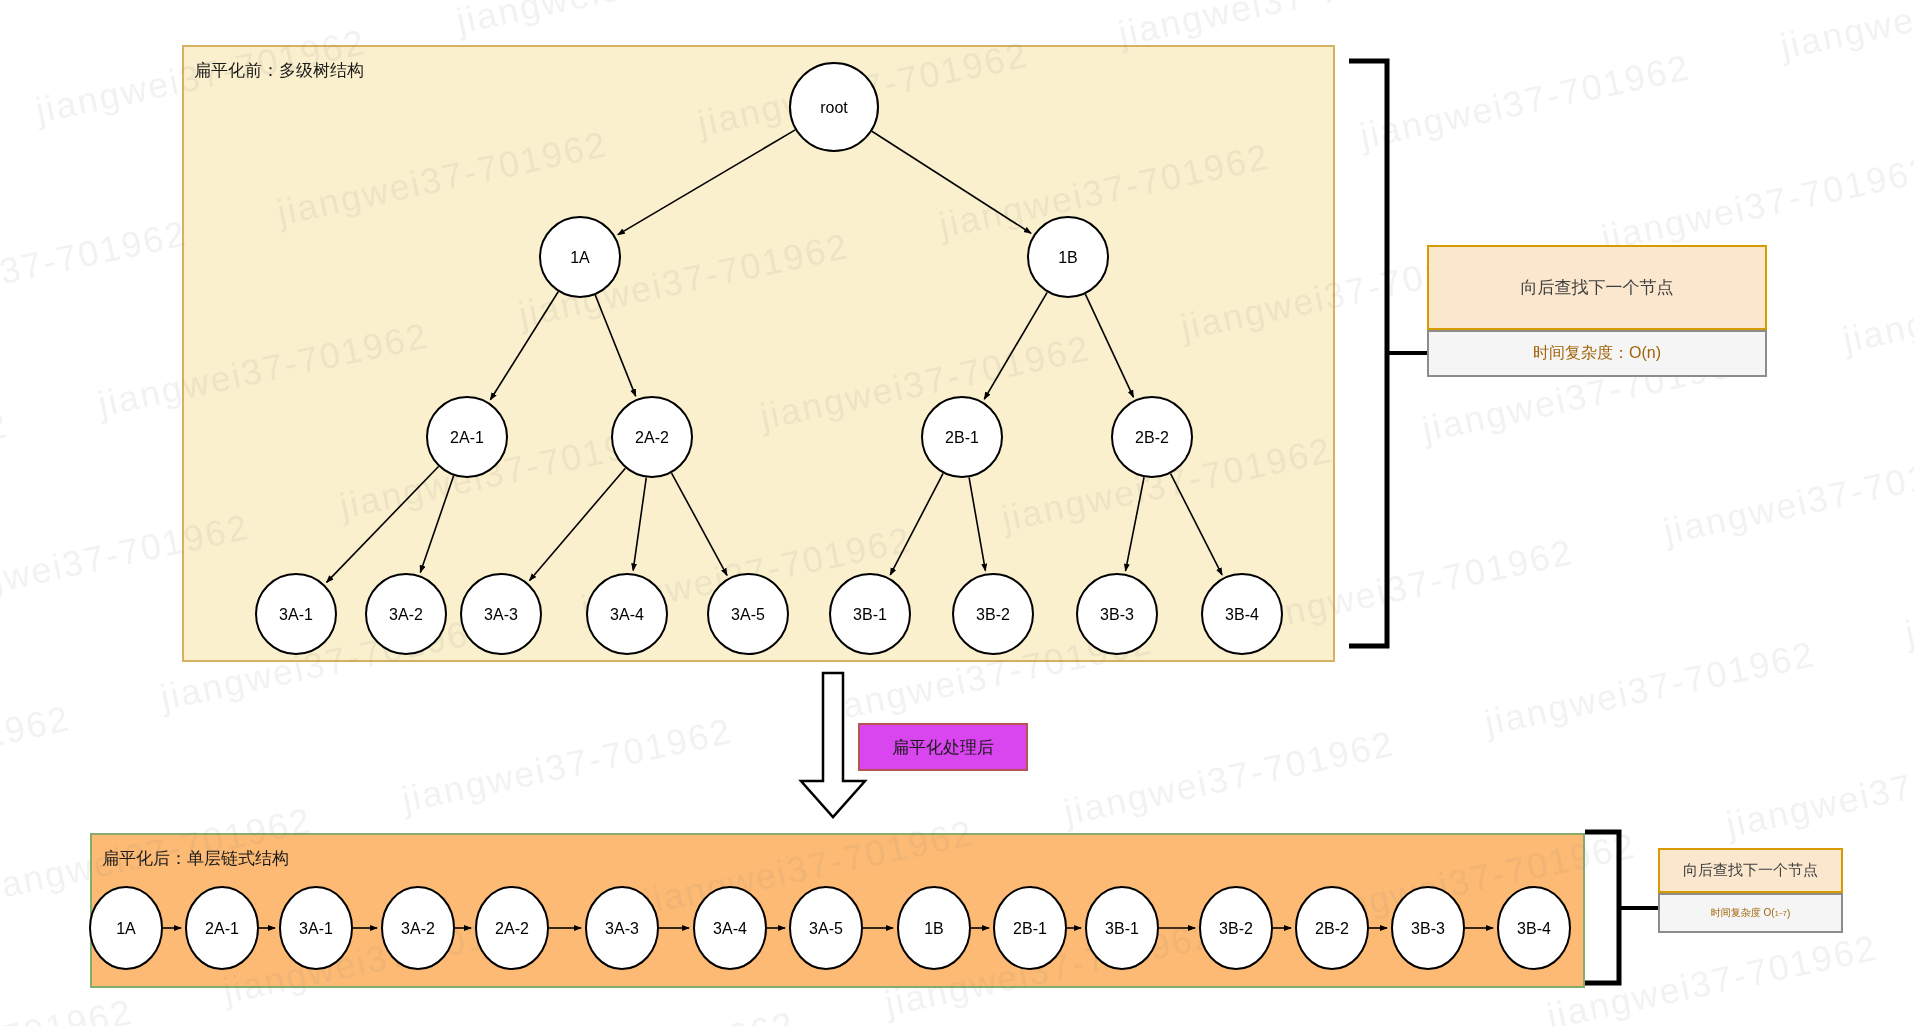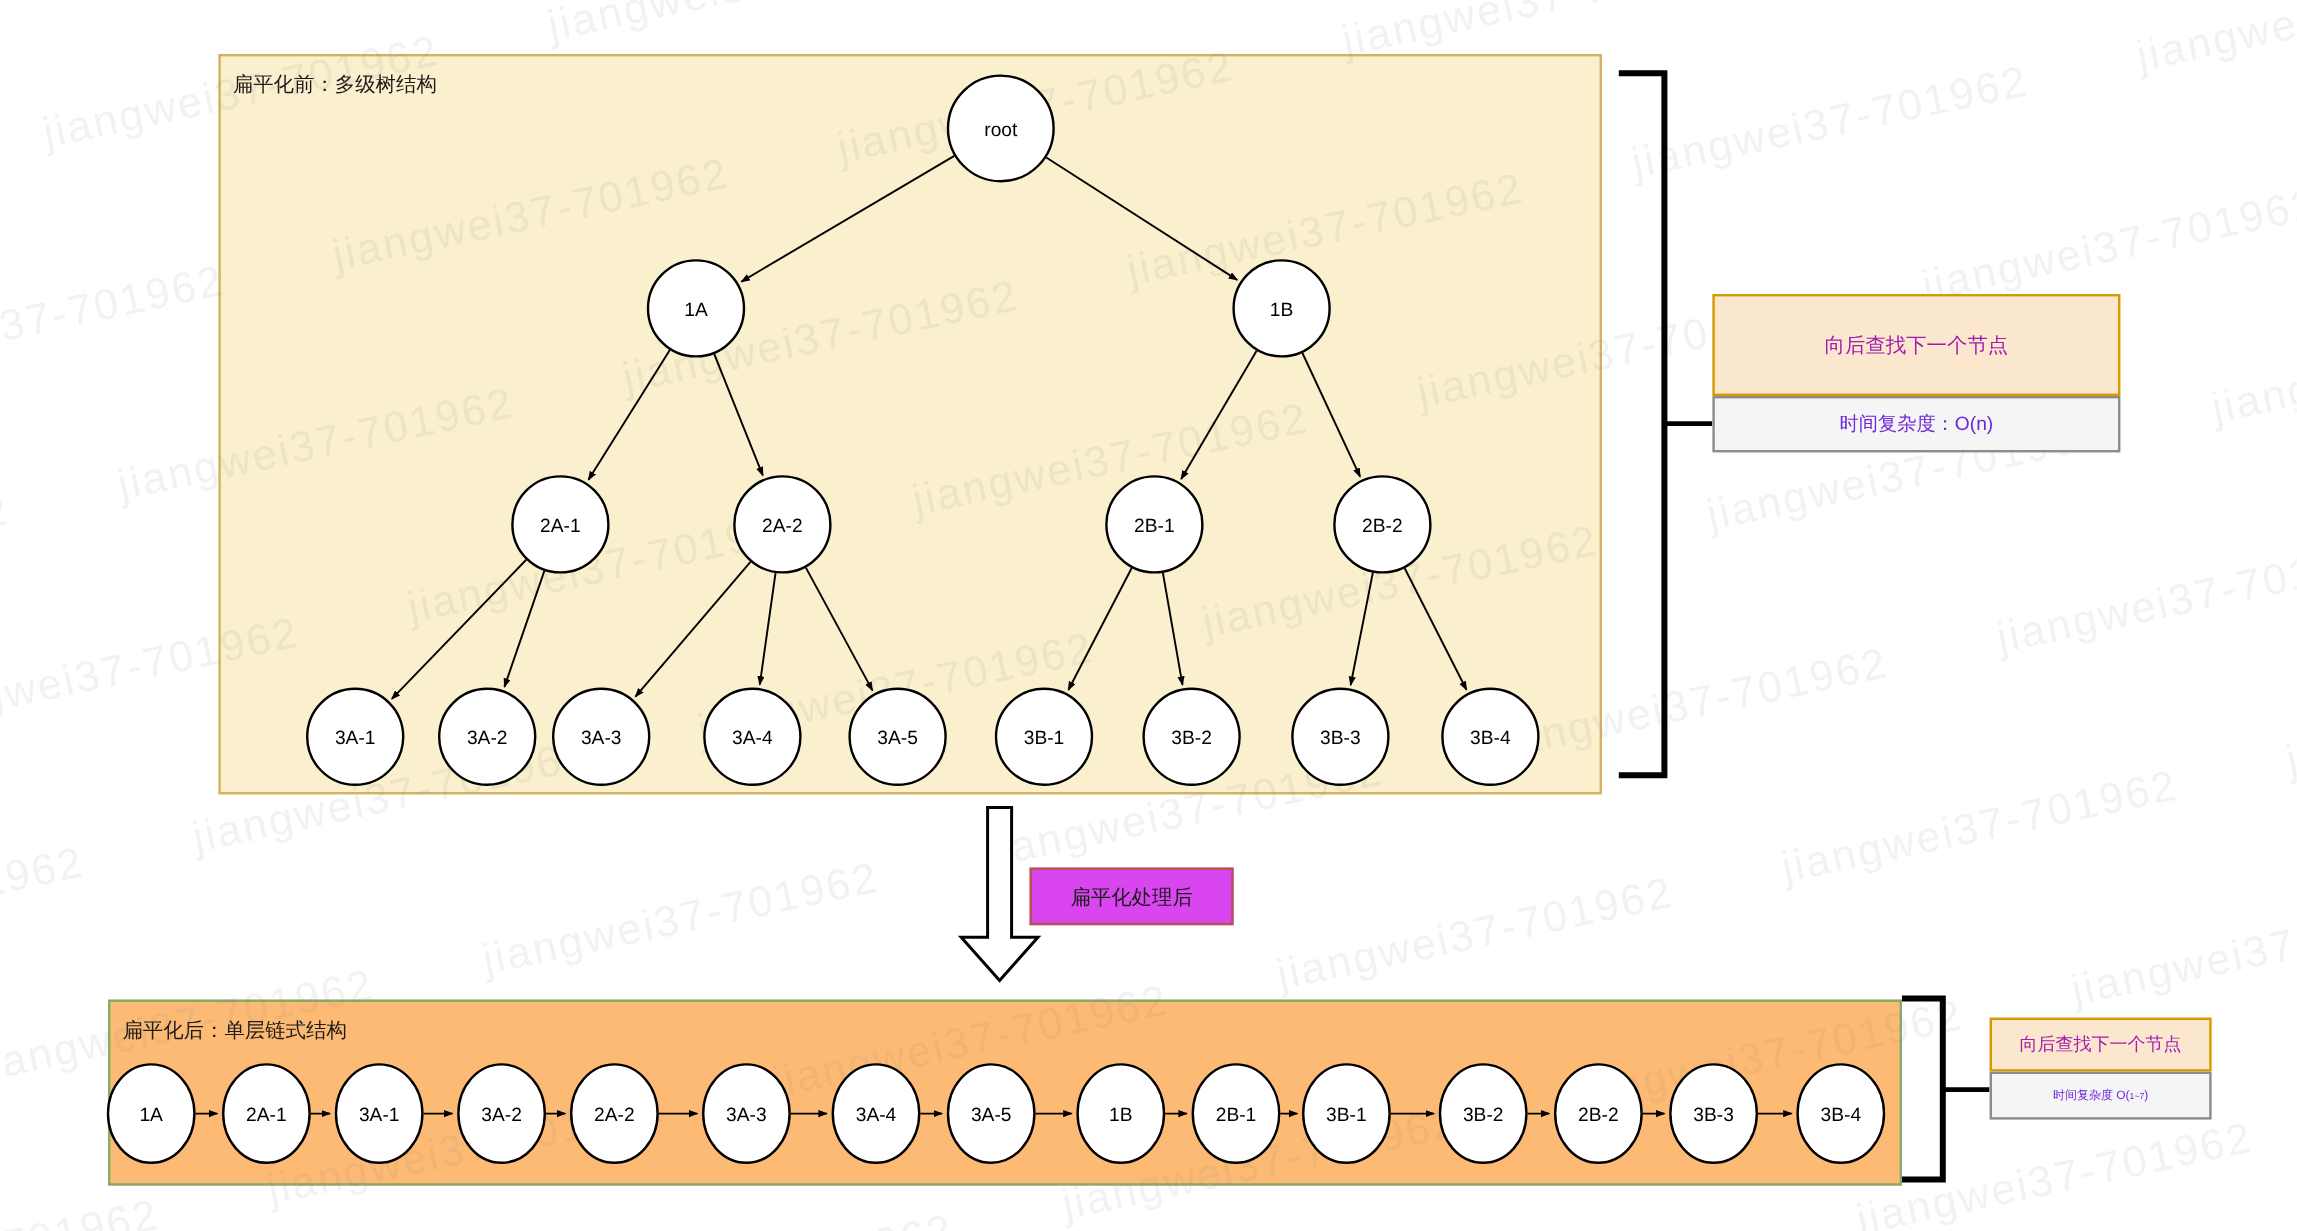--- a/index.html
+++ b/index.html
@@ -27,23 +27,23 @@
   .block-arrow{fill:#ffffff;stroke:#000000;stroke-width:2.5;}
 
   
   .pink-label{position:absolute;left:858px;top:723px;width:170px;height:48px;z-index:3;
       background:#d946ef;border:2px solid #b85450;box-sizing:border-box;
       display:flex;align-items:center;justify-content:center;font-size:17px;color:#1a1a1a;}
 
   
   .note{position:absolute;z-index:3;box-sizing:border-box;}
   .note-header{box-sizing:border-box;background:#fae7cd;border:2px solid #d79b00;
-      display:flex;align-items:center;justify-content:center;color:#a21caf;}
+      display:flex;align-items:center;justify-content:center;color:#404040;}
   .note-body{box-sizing:border-box;background:#f5f5f5;border:2px solid #8c8c8c;
-      display:flex;align-items:center;justify-content:center;color:#6d28d9;}
+      display:flex;align-items:center;justify-content:center;color:#a16207;}
   .note-top{left:1427px;top:245px;width:340px;}
   .note-top .note-header{height:85px;font-size:17px;}
   .note-top .note-body{height:47px;font-size:16px;}
   .note-bottom{left:1658px;top:848px;width:185px;}
   .note-bottom .note-header{height:45px;font-size:15px;}
   .note-bottom .note-body{height:40px;font-size:10px;}
   .note-bottom sub{font-size:0.72em;}
 </style>
 </head>
 <body>

